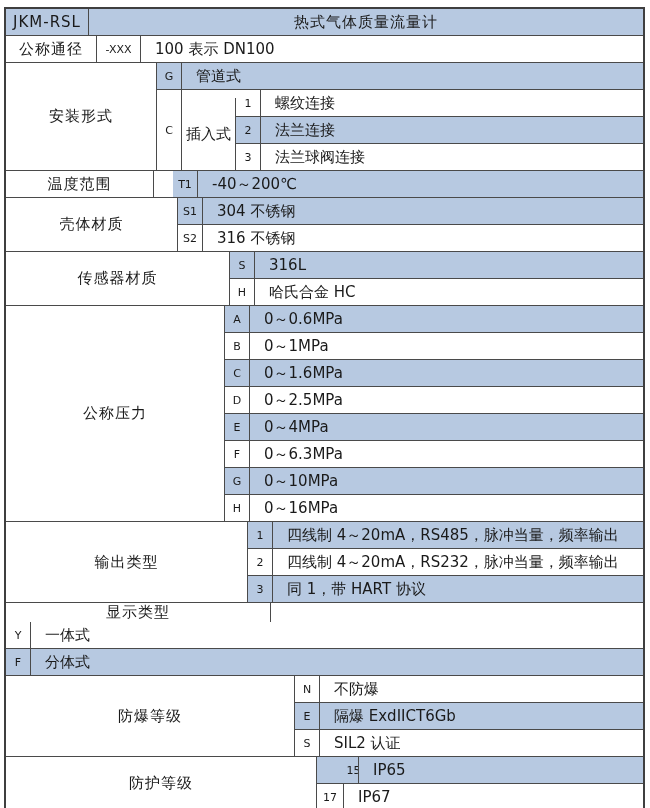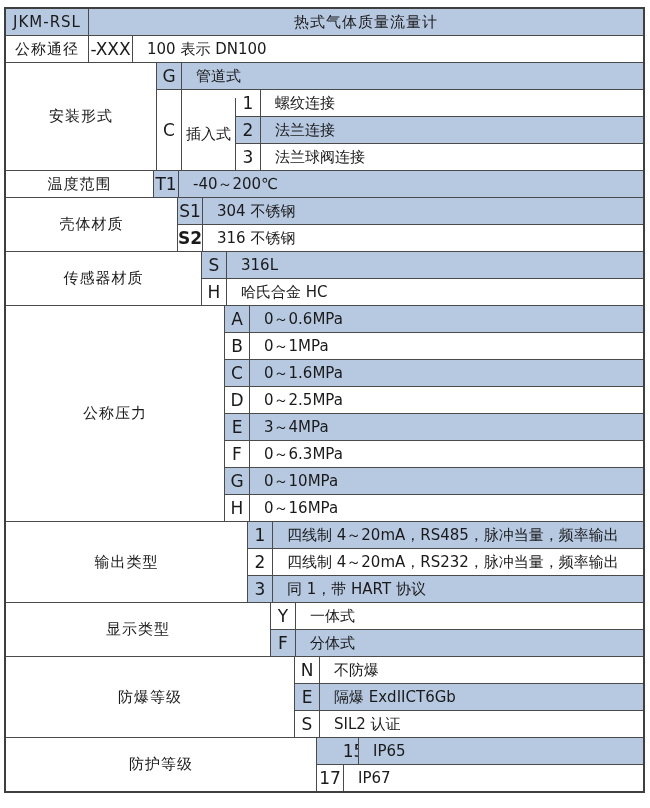--- a/index.html
+++ b/index.html
@@ -22,40 +22,40 @@
   .label{
     justify-content:center;border-right:1px solid var(--border,#4a4a4a);
     align-self:stretch;height:auto;letter-spacing:1px;
   }
   .rows{flex:1;display:flex;flex-direction:column;min-width:0;}
   .row{display:flex;min-width:0;}
   .rows > .row{border-top:1px solid var(--border,#4a4a4a);}
   .rows > .row:first-child{border-top:none;}
   .code{
     justify-content:center;border-right:1px solid var(--border,#4a4a4a);
-    font-size:17px;flex:0 0 auto;
+    font-size:11px;flex:0 0 auto;
   }
   .desc{flex:1;padding-left:14px;min-width:0;}
   .tall{height:auto;align-self:stretch;}
   .center{justify-content:center;margin-top:8px;}
   .blue{background:var(--blue,#b7c9e1);}
   .title-cell{flex:1;justify-content:center;letter-spacing:1px;}
 </style>
 </head>
 <body style="color: rgb(26, 26, 26);">
 
 <div class="spec-table">
 
   <div class="section">
     <div class="cell label blue" style="width:83px">JKM-RSL</div>
     <div class="cell blue title-cell">热式气体质量流量计</div>
   </div>
 
   <div class="section">
-    <div class="cell label" style="width:83px">公称通径</div>
+    <div class="cell label" style="width:91px">公称通径</div>
     <div class="cell code" style="width:44px">-XXX</div>
     <div class="cell desc">100 表示 DN100</div>
   </div>
 
   <div class="section">
     <div class="cell label" style="width:151px">安装形式</div>
     <div class="rows">
       <div class="row blue">
         <div class="cell code" style="width:25px">G</div>
         <div class="cell desc">管道式</div>
@@ -75,44 +75,44 @@
             <div class="row">
               <div class="cell code" style="width: 25px;">3</div>
               <div class="cell desc">法兰球阀连接</div>
             </div>
           </div>
       </div>
     </div>
   </div>
 
   <div id="generic-sections">
-      <div class="section" style="border-top: 1px solid var(--border);">
+      <div class="section" style="border-top: 1px solid var(--border); gap: 19px;">
         <div class="cell label" style="width: 148px;">温度范围</div>
         <div class="rows">
           <div class="row blue">
             <div class="cell code" style="width: 25px;">T1</div>
             <div class="cell desc">-40～200℃</div>
           </div>
         </div>
       </div>
       <div class="section" style="border-top: 1px solid var(--border); text-align: center;">
         <div class="cell label" style="width: 172px;">壳体材质</div>
         <div class="rows">
           <div class="row blue">
             <div class="cell code" style="width: 25px;">S1</div>
             <div class="cell desc">304 不锈钢</div>
           </div>
           <div class="row">
-            <div class="cell code" style="width: 25px; font-weight: bold;">S2</div>
+            <div class="cell code" style="width: 25px;">S2</div>
             <div class="cell desc">316 不锈钢</div>
           </div>
         </div>
       </div>
       <div class="section" style="border-top: 1px solid var(--border);">
-        <div class="cell label" style="width: 196px;">传感器材质</div>
+        <div class="cell label" style="width: 224px;">传感器材质</div>
         <div class="rows">
           <div class="row blue">
             <div class="cell code" style="width: 25px;">S</div>
             <div class="cell desc">316L</div>
           </div>
           <div class="row">
             <div class="cell code" style="width: 25px;">H</div>
             <div class="cell desc">哈氏合金 HC</div>
           </div>
         </div>
@@ -131,21 +131,21 @@
           <div class="row blue">
             <div class="cell code" style="width: 25px;">C</div>
             <div class="cell desc">0～1.6MPa</div>
           </div>
           <div class="row">
             <div class="cell code" style="width: 25px;">D</div>
             <div class="cell desc">0～2.5MPa</div>
           </div>
           <div class="row blue">
             <div class="cell code" style="width: 25px;">E</div>
-            <div class="cell desc">3～4MPa</div>
+            <div class="cell desc">0～4MPa</div>
           </div>
           <div class="row">
             <div class="cell code" style="width: 25px;">F</div>
             <div class="cell desc">0～6.3MPa</div>
           </div>
           <div class="row blue">
             <div class="cell code" style="width: 25px;">G</div>
             <div class="cell desc">0～10MPa</div>
           </div>
           <div class="row">
@@ -164,21 +164,21 @@
           <div class="row">
             <div class="cell code" style="width: 25px;">2</div>
             <div class="cell desc">四线制 4～20mA，RS232，脉冲当量，频率输出</div>
           </div>
           <div class="row blue">
             <div class="cell code" style="width: 25px;">3</div>
             <div class="cell desc">同 1，带 HART 协议</div>
           </div>
         </div>
       </div>
-      <div class="section" style="border-top: 1px solid var(--border);">
+      <div class="section" style="border-top: 1px solid var(--border); flex-direction: column;">
         <div class="cell label" style="width: 265px;">显示类型</div>
         <div class="rows">
           <div class="row">
             <div class="cell code" style="width: 25px;">Y</div>
             <div class="cell desc">一体式</div>
           </div>
           <div class="row blue">
             <div class="cell code" style="width: 25px;">F</div>
             <div class="cell desc">分体式</div>
           </div>

